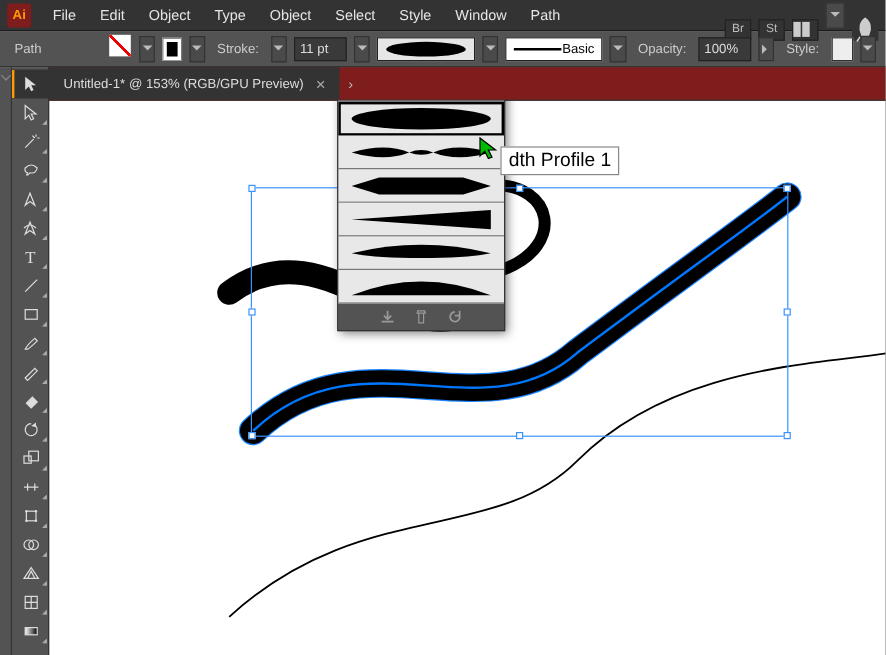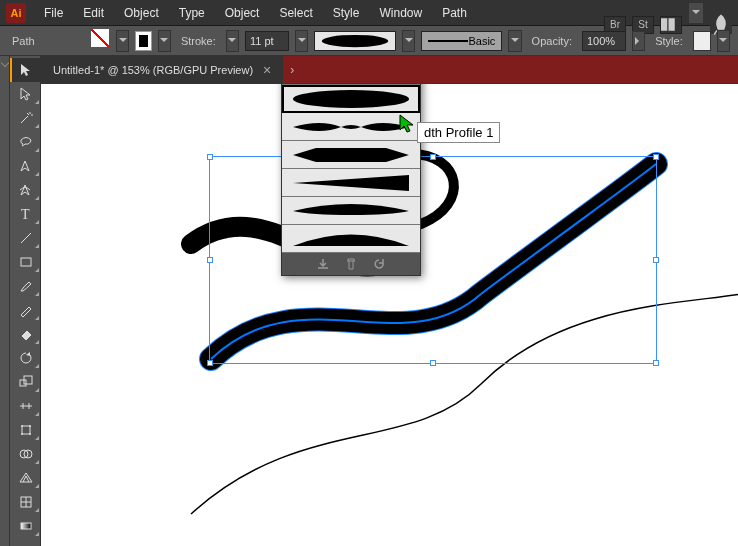--- a/index.html
+++ b/index.html
@@ -83,21 +83,21 @@
 .fill-box { width:20px;height:20px; background:#000; border:1px solid #999; box-shadow:inset 0 0 0 3px #fff; }
 .stroke-input {
   width:44px;height:20px; background:#3a3a3a; border:1px solid #222; color:#ddd;
   font-size:11px; padding:0 4px;
 }
 .wide-swatch {
   width: 88px; height: 20px; background:#e6e6e6; border:1px solid #222;
   display:flex;align-items:center;justify-content:center;
 }
 .basic-swatch {
-  width:86px; height:20px; background:#a3a3a3; border:1px solid #222;
+  width:86px; height:20px; background:#ffffff; border:1px solid #222;
   display:flex;align-items:center;justify-content:space-between;padding:0 6px;
   color:#000; font-size:11px;
 }
 .op-box{ width:44px;height:20px; background:#3a3a3a; border:1px solid #222; color:#ddd; font-size:11px; padding:0 4px;}
 .runner{ width:16px;height:20px;background:#4a4a4a;border:1px solid #333;display:flex;align-items:center;justify-content:center;}
 .runner::after{content:'';border:4px solid transparent;border-left-color:#bbb;}
 .style-box{width:22px;height:20px;background:#eee;border:1px solid #333;}
 
 
 .workrow {
@@ -185,21 +185,21 @@
 .profile-foot{
   height:22px;background:#535353;
   display:flex;align-items:center;justify-content:center;gap:14px;
 }
 .pf-icon{width:14px;height:14px;color:#999;}
 
 
 .tooltip{
   position:absolute;
   background:#fff;border:1px solid #888;color:#000;
-  font-size:13px;padding:2px 6px;
+  font-size:16px;padding:2px 6px;
 }
 
 .fakecursor{
   position:absolute;width:0;height:0;pointer-events:none;
 }
 </style>
 </head>
 <body>
 
 <div class="menubar">

